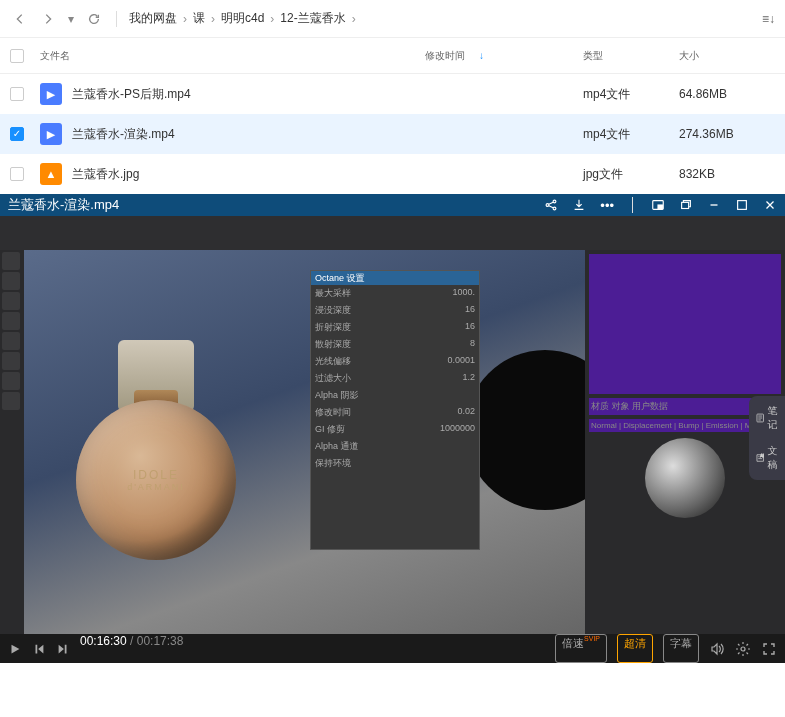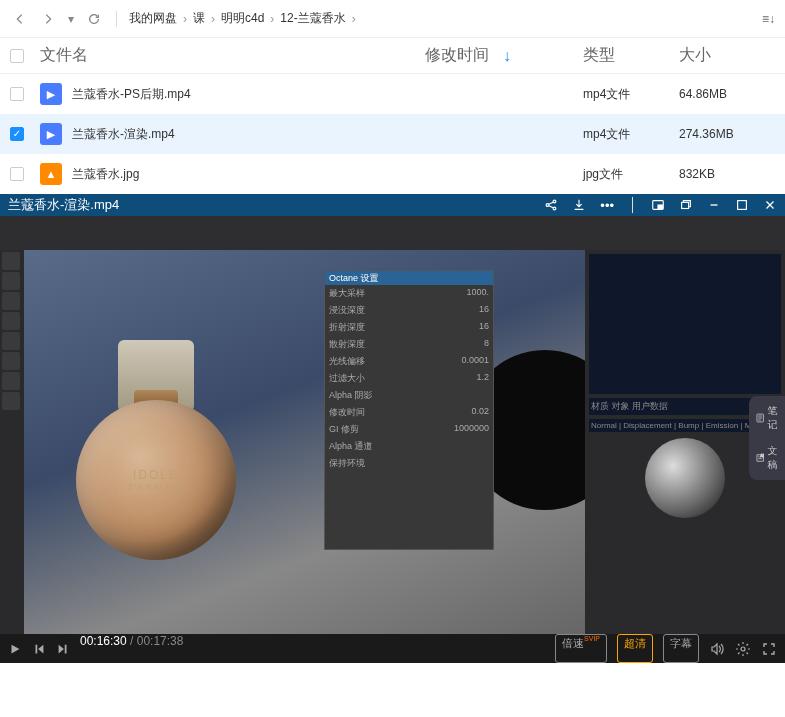--- a/index.html
+++ b/index.html
@@ -9,21 +9,21 @@
 .top-toolbar { height: 38px; display: flex; align-items: center; padding: 0 10px; border-bottom: 1px solid #eee; gap: 8px; }
 .nav-arrow { width: 20px; height: 20px; display: inline-flex; align-items: center; justify-content: center; color: #888; cursor: pointer; }
 .nav-arrow svg { width: 14px; height: 14px; }
 .divider { width: 1px; height: 16px; background: #ddd; margin: 0 4px; }
 .breadcrumb { display: flex; align-items: center; gap: 6px; color: #333; justify-content: flex-end; }
 .breadcrumb .sep { color: #999; }
 .breadcrumb .crumb { cursor: pointer; }
 .sort-icon { margin-left: auto; cursor: pointer; color: #666; }
 
 
-.table-header { height: 36px; display: flex; align-items: center; padding: 0 10px; border-bottom: 1px solid #eee; color: #666; font-size: 16px; }
+.table-header { height: 36px; display: flex; align-items: center; padding: 0 10px; border-bottom: 1px solid #eee; color: #666; font-size: 10px; }
 .col-check { width: 26px; display:flex; align-items:center; }
 .col-name { flex: 1; padding-left: 4px; }
 .col-modtime { width: 158px; display:flex; align-items:center; gap:14px; }
 .col-type { width: 96px; }
 .col-size { width: 96px; }
 .checkbox { width: 14px; height: 14px; border: 1px solid #ccc; border-radius: 2px; display: inline-flex; align-items:center; justify-content:center; cursor:pointer; }
 .checkbox.checked { background: #1890ff; border-color:#1890ff; }
 .checkbox.checked::after { content:"✓"; color:#fff; font-size:10px; line-height:1; }
 .sort-arrow { color: #1890ff; }
 
@@ -47,27 +47,27 @@
 .vp-toolbars { height:34px; background:#2e2e30; display:flex; gap:1px; padding:2px; }
 .vp-content { display:flex; height:384px; }
 .vp-left { width:24px; background:#2a2a2c; display:flex; flex-direction:column; gap:2px; padding:2px; }
 .vp-left .vt { width:18px; height:18px; background:#3a3a3c; border-radius:2px; }
 .vp-viewport { flex:1; position:relative; background:linear-gradient(160deg,#5a6b8a 0%,#3a4a68 40%,#888 70%,#666 100%); overflow:hidden; }
 .perfume { position:absolute; left:32px; top:80px; width:200px; height:240px; }
 .bottle-body { position:absolute; left:20px; top:70px; width:160px; height:160px; border-radius:50%; background:radial-gradient(circle at 40% 35%,#d9b896,#b8865c 60%,#3a2818); box-shadow:inset -10px -10px 30px rgba(0,0,0,.4), inset 10px 10px 30px rgba(255,255,255,.3); display:flex; flex-direction:column; align-items:center; justify-content:center; color:#c0a070; font-size:12px; letter-spacing:2px; }
 .bottle-cap { position:absolute; left:62px; top:10px; width:76px; height:72px; background:linear-gradient(#d0c8b8,#a09880); border-radius:6px; }
 .bottle-neck { position:absolute; left:78px; top:60px; width:44px; height:26px; background:linear-gradient(#b08858,#704828); border-radius:4px; }
 .dark-circle { position:absolute; right:-40px; top:100px; width:160px; height:160px; background:#0a0a0a; border-radius:50%; }
-.panel-float { position:absolute; left:300px; top:20px; width:170px; height:280px; background:#383838; border:1px solid #555; font-size:9px; color:#aaa; }
+.panel-float { position:absolute; left:286px; top:20px; width:170px; height:280px; background:#383838; border:1px solid #555; font-size:9px; color:#aaa; }
 .panel-float .ph { height:14px; background:#2a6496; display:flex; align-items:center; padding:0 4px; color:#fff; }
 .panel-float .prow { display:flex; padding:2px 4px; gap:4px; }
 .panel-float .prow .pl { flex:1; }
 .panel-float .prow .pv { width:40px; text-align:right; }
 .vp-right { width:200px; background:#2a2a2c; padding:4px; font-size:9px; color:#888; }
-.vp-right .sec { background:#0f172a; margin-bottom:4px; padding:2px; }
+.vp-right .sec { background:#4c1d95; margin-bottom:4px; padding:2px; }
 .sphere-preview { width:80px; height:80px; margin:6px auto; border-radius:50%; background:radial-gradient(circle at 35% 35%,#ddd,#666 60%,#111); }
 
 .side-tools { position:absolute; right:0; top:180px; width:36px; background:#3a3a46; border-radius:8px 0 0 8px; padding:8px 0; display:flex; flex-direction:column; gap:12px; align-items:center; }
 .side-tools .stool { width:24px; display:flex; flex-direction:row; align-items:center; gap:2px; cursor:pointer; color:#ccc; font-size:10px; }
 
 
 .vp-controls { height:29px; background:#1a1a1a; display:flex; padding:0 8px; gap:10px; color:#aaa; font-size:12px; }
 .vp-controls .pbtn { cursor:pointer; display:inline-flex; align-items:center; }
 .vp-controls .time { color:#fff; }
 .vp-controls .time .dur { color:#888; }

